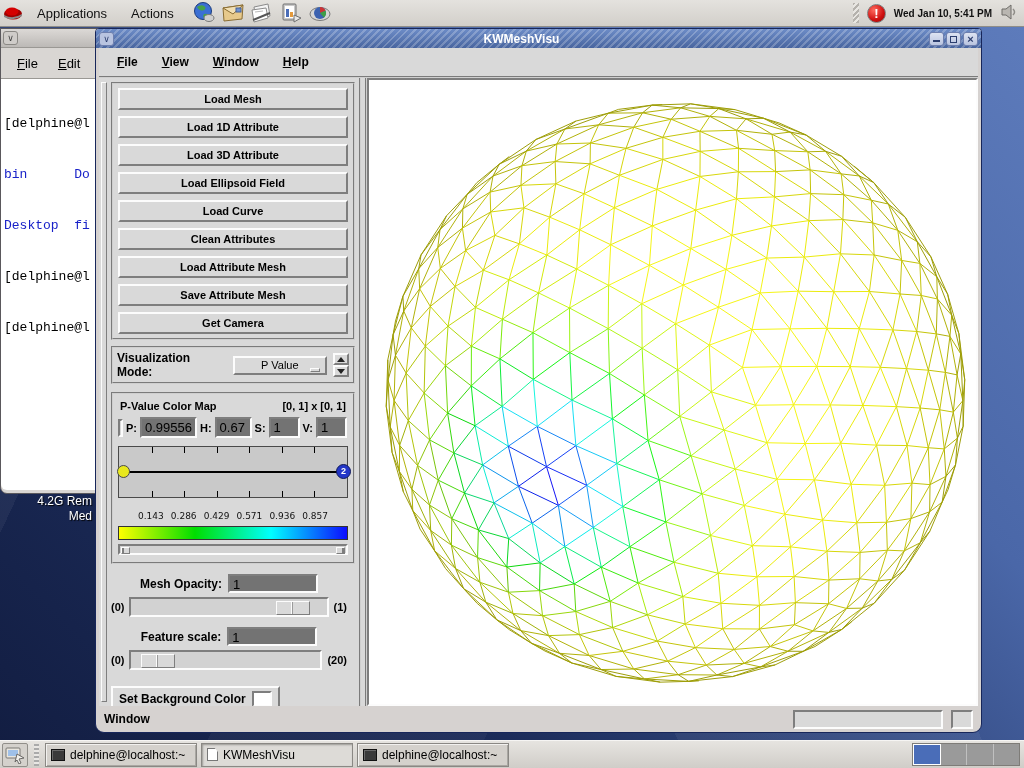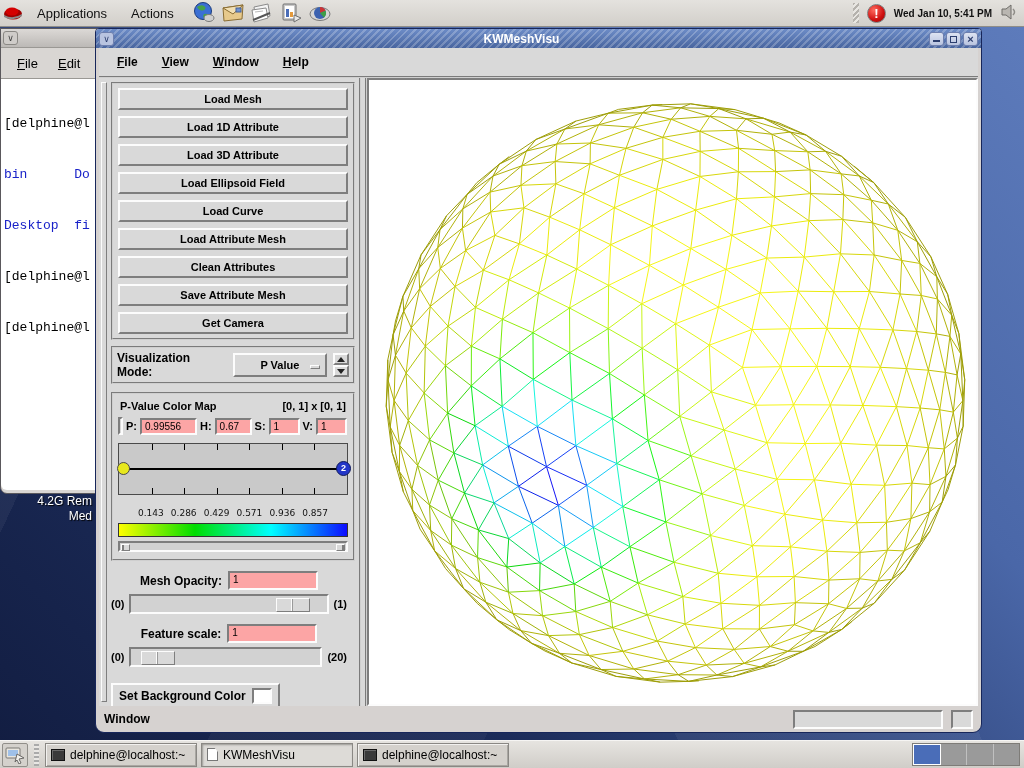--- a/index.html
+++ b/index.html
@@ -34,21 +34,21 @@
 
   
   #desk-label { position:absolute; left:0; top:494px; width:92px; text-align:right;
     color:#fff; font-size:12px; line-height:15px; z-index:1; text-shadow:1px 1px 1px #000; }
 
   
   .tk { font-size:11px; color:#000; }
   .b { font-weight:bold; }
   .raised { background:#d9d9d9; border:2px solid; border-color:#fcfcfc #7e7e7e #7e7e7e #fcfcfc; }
   .sunken { border:2px solid; border-color:#7e7e7e #fcfcfc #fcfcfc #7e7e7e; }
-  .entry { background:#fca5a5; font-size:10px; padding:1px 3px; }
+  .entry { background:#737373; font-size:13px; padding:1px 3px; }
   .groove { border:2px groove #cfcfcf; }
   .u { text-decoration:underline; }
 
   
   #terminal { position:absolute; left:0; top:28px; width:292px; height:466px; z-index:5;
     background:#d9d6d3; border:1px solid #5a585c; border-radius:0 0 7px 7px; }
   .t-titlebar { height:19px; background:linear-gradient(#dcd9d6,#bcb9b6);
      border-bottom:1px solid #9a9894; display:flex; align-items:center; padding:0 2px;
      border-radius:0; }
   .menu-btn { width:15px; height:14px; border-radius:3px; font-size:9px; line-height:12px;
@@ -90,22 +90,22 @@
   .client { flex:1; display:flex; margin:0 3px; background:#d9d9d9; min-height:0; }
   .controls { width:260px; position:relative; padding:4px 4px 4px 12px; overflow:hidden; }
   .left-strip { position:absolute; left:2px; top:4px; bottom:4px; width:6px;
      background:#d9d9d9; border:1px solid; border-color:#fcfcfc #7e7e7e #7e7e7e #fcfcfc; }
   .btn-group { padding:4px 5px; margin-bottom:6px; }
   .tk-btn { display:block; width:100%; height:22px; font-weight:bold; font-size:11px;
      text-align:center; line-height:17px; margin-bottom:6px; cursor:default; }
   .tk-btn:last-child { margin-bottom:0; }
 
   .vizmode { display:flex; align-items:center; gap:6px; padding:3px 4px; margin-bottom:8px; }
-  .optionmenu { width:96px; height:24px; display:flex; align-items:center; justify-content:center;
-     position:relative; font-weight:bold; font-size:11px; }
+  .optionmenu { width:96px; height:19px; display:flex; align-items:center; justify-content:center;
+     position:relative; font-weight:normal; font-size:11px; }
   .om-indicator { position:absolute; right:5px; top:10px; width:10px; height:4px;
      background:#d9d9d9; border:1px solid; border-color:#fcfcfc #7e7e7e #7e7e7e #fcfcfc; }
   .spinner { display:flex; flex-direction:column; }
   .spin-btn { width:16px; height:12px; display:flex; align-items:center; justify-content:center; }
   .tri-up { width:0; height:0; border-left:4px solid transparent; border-right:4px solid transparent;
      border-bottom:5px solid #222; }
   .tri-down { width:0; height:0; border-left:4px solid transparent; border-right:4px solid transparent;
      border-top:5px solid #222; }
 
   .cmap { padding:5px 5px 7px 5px; margin-bottom:8px; }
@@ -303,22 +303,22 @@
   <div class="client">
     <div class="controls tk">
       <div class="left-strip"></div>
 
       <div class="btn-group groove">
         <button class="tk-btn raised">Load Mesh</button>
         <button class="tk-btn raised">Load 1D Attribute</button>
         <button class="tk-btn raised">Load 3D Attribute</button>
         <button class="tk-btn raised">Load Ellipsoid Field</button>
         <button class="tk-btn raised">Load Curve</button>
+        <button class="tk-btn raised">Clean Attributes</button>
         <button class="tk-btn raised">Load Attribute Mesh</button>
-        <button class="tk-btn raised">Clean Attributes</button>
         <button class="tk-btn raised">Save Attribute Mesh</button>
         <button class="tk-btn raised">Get Camera</button>
       </div>
 
       <div class="vizmode groove">
         <span class="b" style="font-size:12px">Visualization Mode:</span>
         <span class="optionmenu raised">
           <span>P Value</span>
           <i class="om-indicator"></i>
         </span>

